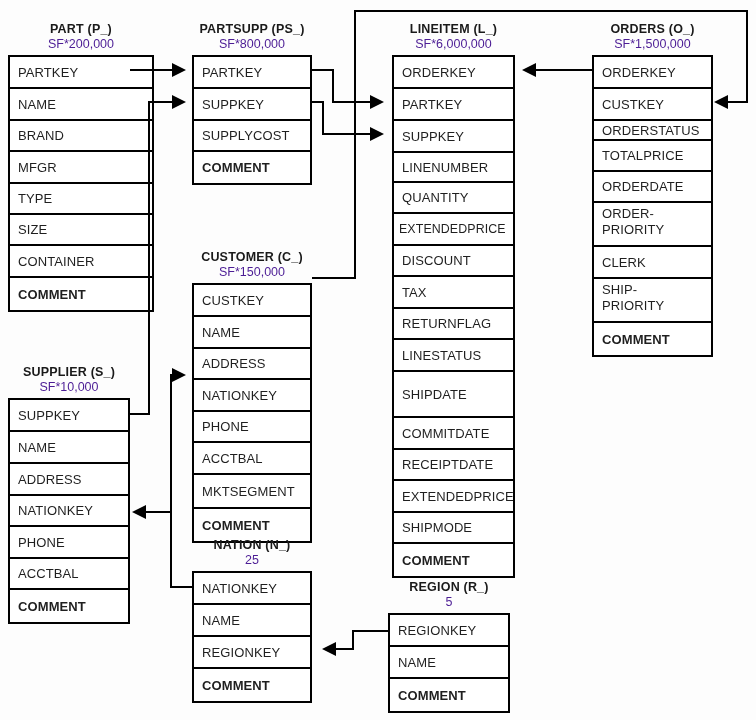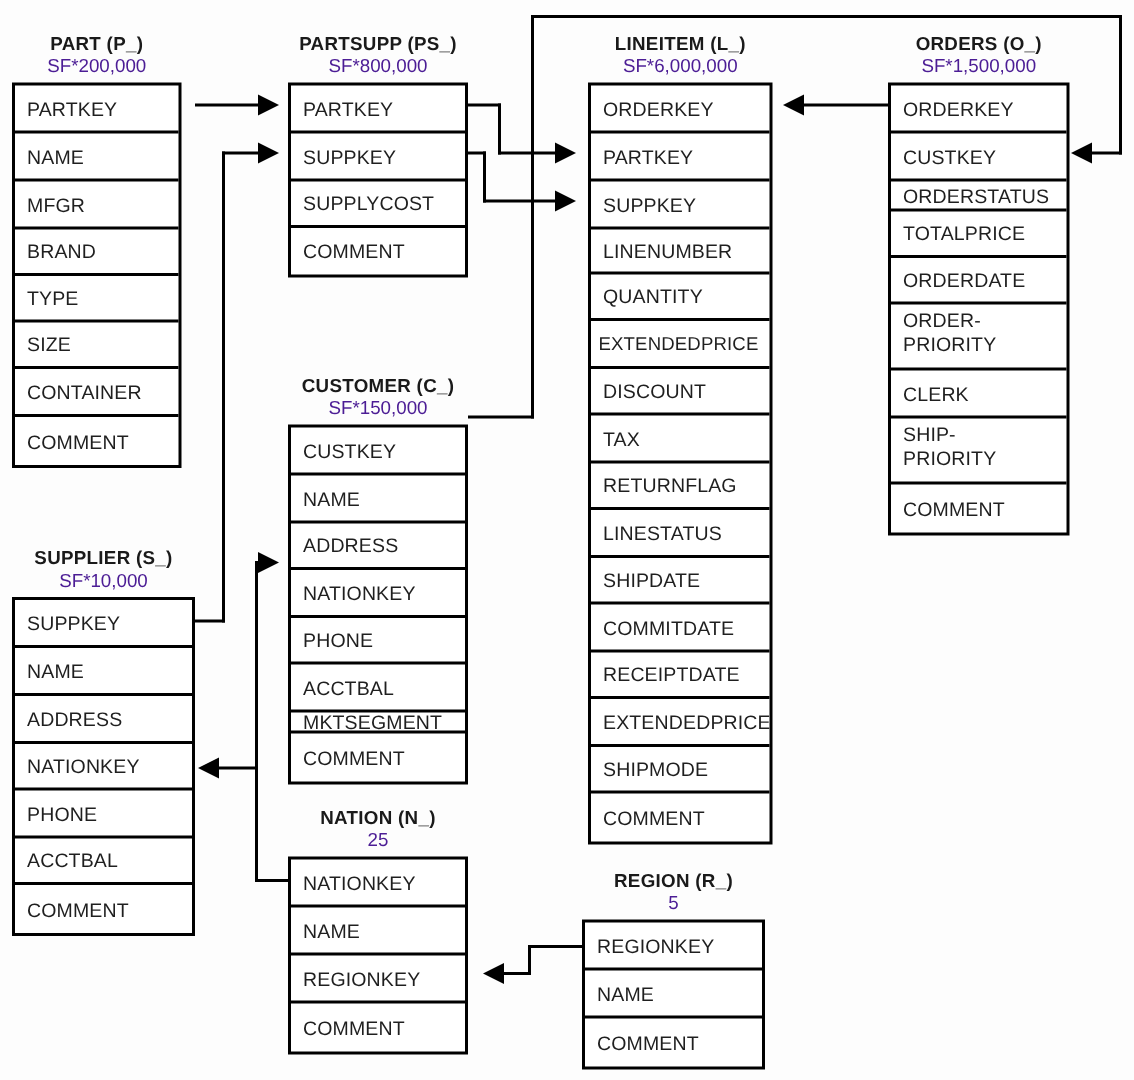--- a/index.html
+++ b/index.html
@@ -48,21 +48,21 @@
     display: flex;
     align-items: center;
     letter-spacing: 0.1px;
     overflow: hidden;
   }
   .tbl-row.two-line {
     display: block;
     padding-top: 3px;
     line-height: 15.5px;
   }
-  .tbl-row:last-child { border-bottom: none; }
+  .tbl-row:last-child { border-bottom: none; font-weight: bold; }
   .tbl-row .ln { display: block; }
 
   
   .seg {
     position: absolute;
     background: #000;
   }
   .seg.h { height: 2px; }
   .seg.v { width: 2px; }
   .arrow-l, .arrow-r {
@@ -72,28 +72,28 @@
     border-bottom: 7px solid transparent;
   }
   .arrow-r { border-left: 14px solid #000; }
   .arrow-l { border-right: 14px solid #000; }
 </style>
 </head>
 <body>
 
 <div id="canvas">
 
-  <div class="table-group" style="left:8px; top:22px; width:113px;">
+  <div class="table-group" style="left:8px; top:22px; width:146px;">
     <div class="tbl-title">PART (P_)</div>
     <div class="tbl-card">SF*200,000</div>
     <div class="tbl-box">
       <div class="tbl-row" style="height:32px">PARTKEY</div>
       <div class="tbl-row" style="height:32px">NAME</div>
+      <div class="tbl-row" style="height:31px">BRAND</div>
       <div class="tbl-row" style="height:32px">MFGR</div>
-      <div class="tbl-row" style="height:31px">BRAND</div>
       <div class="tbl-row" style="height:31px">TYPE</div>
       <div class="tbl-row" style="height:31px">SIZE</div>
       <div class="tbl-row" style="height:32px">CONTAINER</div>
       <div class="tbl-row" style="height:32px">COMMENT</div>
     </div>
   </div>
 
   <div class="table-group" style="left:192px; top:22px; width:120px;">
     <div class="tbl-title">PARTSUPP (PS_)</div>
     <div class="tbl-card">SF*800,000</div>
@@ -108,21 +108,21 @@
   <div class="table-group" style="left:192px; top:230px; width:120px;margin-top:20px;">
     <div class="tbl-title">CUSTOMER (C_)</div>
     <div class="tbl-card">SF*150,000</div>
     <div class="tbl-box">
       <div class="tbl-row" style="height:32px">CUSTKEY</div>
       <div class="tbl-row" style="height:32px">NAME</div>
       <div class="tbl-row" style="height:31px">ADDRESS</div>
       <div class="tbl-row" style="height:32px">NATIONKEY</div>
       <div class="tbl-row" style="height:31px">PHONE</div>
       <div class="tbl-row" style="height:32px">ACCTBAL</div>
-      <div class="tbl-row" style="height:14px">MKTSEGMENT</div>
+      <div class="tbl-row" style="height:34px">MKTSEGMENT</div>
       <div class="tbl-row" style="height:32px">COMMENT</div>
     </div>
   </div>
 
   <div class="table-group" style="left:8px; top:365px; width:122px;">
     <div class="tbl-title">SUPPLIER (S_)</div>
     <div class="tbl-card">SF*10,000</div>
     <div class="tbl-box">
       <div class="tbl-row" style="height:32px">SUPPKEY</div>
       <div class="tbl-row" style="height:32px">NAME</div>
@@ -141,21 +141,21 @@
       <div class="tbl-row" style="height:32px">ORDERKEY</div>
       <div class="tbl-row" style="height:32px">PARTKEY</div>
       <div class="tbl-row" style="height:32px">SUPPKEY</div>
       <div class="tbl-row" style="height:30px">LINENUMBER</div>
       <div class="tbl-row" style="height:31px">QUANTITY</div>
       <div class="tbl-row" style="height:32px; padding-left:5px; font-size:12.4px">EXTENDEDPRICE</div>
       <div class="tbl-row" style="height:31px">DISCOUNT</div>
       <div class="tbl-row" style="height:32px">TAX</div>
       <div class="tbl-row" style="height:31px">RETURNFLAG</div>
       <div class="tbl-row" style="height:32px">LINESTATUS</div>
-      <div class="tbl-row" style="height:31px">SHIPDATE</div>
+      <div class="tbl-row" style="height:46px">SHIPDATE</div>
       <div class="tbl-row" style="height:32px">COMMITDATE</div>
       <div class="tbl-row" style="height:31px">RECEIPTDATE</div>
       <div class="tbl-row" style="height:32px">EXTENDEDPRICE</div>
       <div class="tbl-row" style="height:31px">SHIPMODE</div>
       <div class="tbl-row" style="height:32px">COMMENT</div>
     </div>
   </div>
 
   <div class="table-group" style="left:592px; top:22px; width:121px;">
     <div class="tbl-title">ORDERS (O_)</div>

